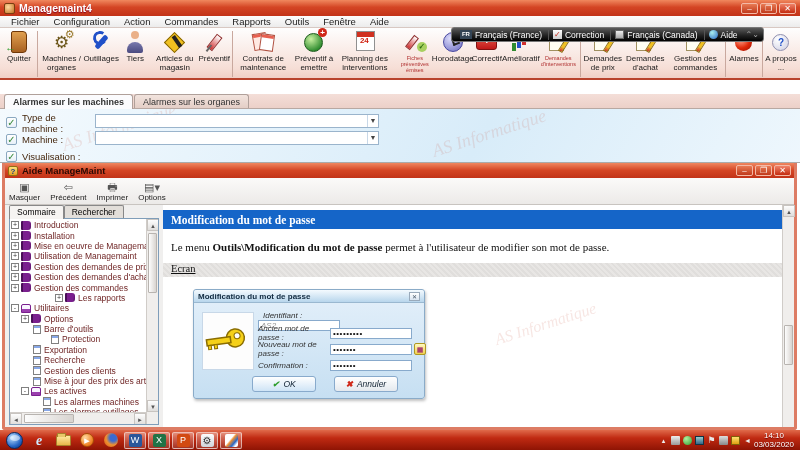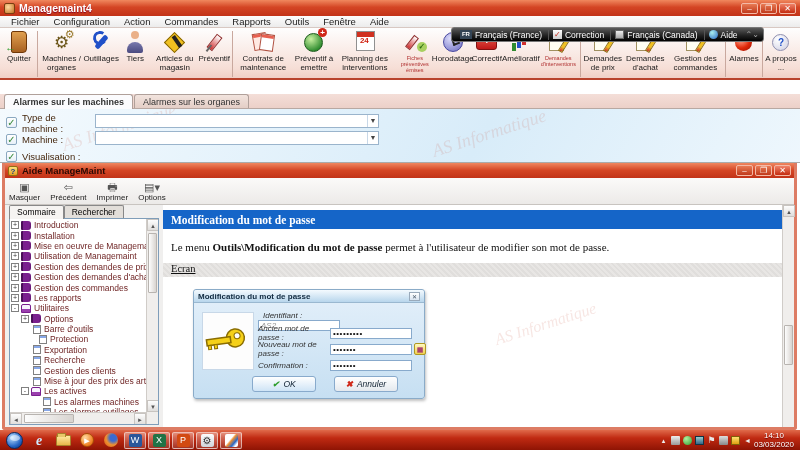--- a/index.html
+++ b/index.html
@@ -458,41 +458,41 @@
               <div class="trow" style="padding-left: 0px;">
                 <span class="texp">+</span>
                 <span class="tico book"></span>
                 <span class="tlabel">Gestion des demandes d'achat</span>
               </div>
               <div class="trow" style="padding-left: 0px;">
                 <span class="texp">+</span>
                 <span class="tico book"></span>
                 <span class="tlabel">Gestion des commandes</span>
               </div>
-              <div class="trow" style="padding-left: 0px;">
+              <div class="trow" style="padding-left: 0px; margin-left: 44px;">
                 <span class="texp">+</span>
                 <span class="tico book"></span>
                 <span class="tlabel">Les rapports</span>
               </div>
               <div class="trow" style="padding-left: 0px;">
                 <span class="texp">-</span>
                 <span class="tico bookopen"></span>
                 <span class="tlabel">Utilitaires</span>
               </div>
               <div class="trow" style="padding-left: 10px;">
                 <span class="texp">+</span>
                 <span class="tico book"></span>
                 <span class="tlabel">Options</span>
               </div>
               <div class="trow" style="padding-left: 10px;">
                 <span class="texp none"></span>
                 <span class="tico page"></span>
                 <span class="tlabel">Barre d'outils</span>
               </div>
-              <div class="trow" style="padding-left: 16px;">
+              <div class="trow" style="padding-left: 28px;">
                 <span class="texp none"></span>
                 <span class="tico page"></span>
                 <span class="tlabel">Protection</span>
               </div>
               <div class="trow" style="padding-left: 10px;">
                 <span class="texp none"></span>
                 <span class="tico page"></span>
                 <span class="tlabel">Exportation</span>
               </div>
               <div class="trow" style="padding-left: 10px;">

